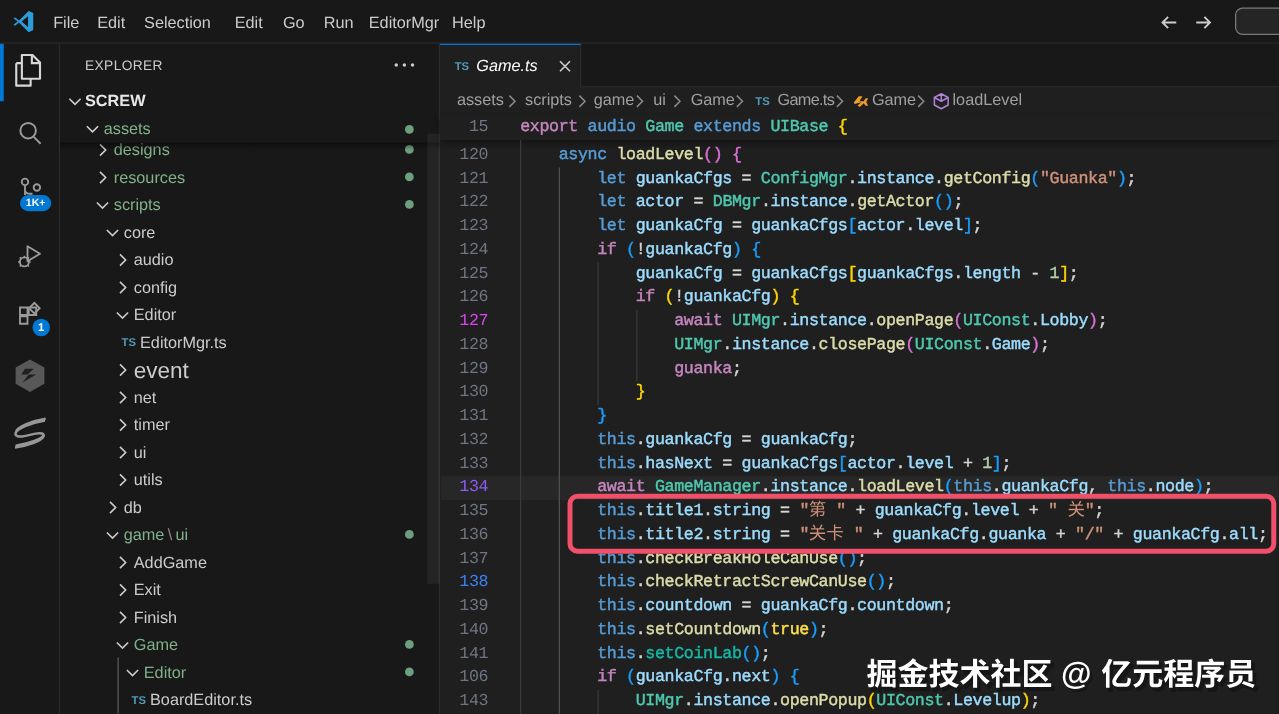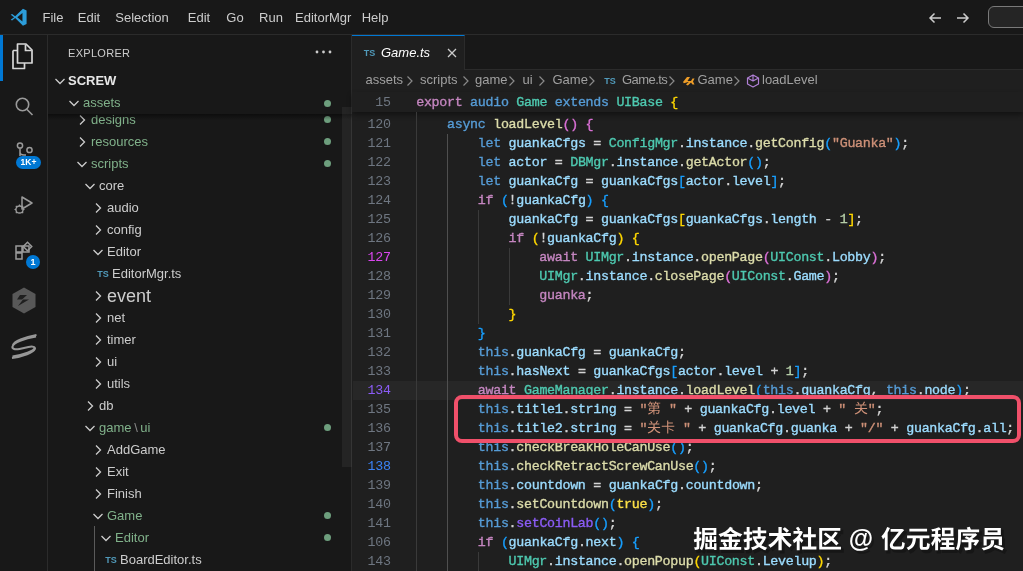--- a/index.html
+++ b/index.html
@@ -277,21 +277,21 @@
     </svg><span style="color:#ce9178">&nbsp;"</span><span>&nbsp;</span><span style="color:#d4d4d4">+</span><span>&nbsp;</span><span style="color:#9cdcfe">guankaCfg</span><span style="color:#d4d4d4">.</span><span style="color:#9cdcfe">guanka</span><span>&nbsp;</span><span style="color:#d4d4d4">+</span><span>&nbsp;</span><span style="color:#ce9178">"/"</span><span>&nbsp;</span><span style="color:#d4d4d4">+</span><span>&nbsp;</span><span style="color:#9cdcfe">guankaCfg</span><span style="color:#d4d4d4">.</span><span style="color:#9cdcfe">all</span><span style="color:#d4d4d4">;</span></div>
 <div class="ln" style="top:418.5px;color:#6e7681">136</div>
 <div class="cl" style="top:437.5px"><span>&nbsp;&nbsp;&nbsp;&nbsp;&nbsp;&nbsp;&nbsp;&nbsp;</span><span style="color:#569cd6">this</span><span style="color:#d4d4d4">.</span><span style="color:#dcdcaa">checkBreakHoleCanUse</span><span style="color:#179fff">()</span><span style="color:#d4d4d4">;</span></div>
 <div class="ln" style="top:437.5px;color:#6e7681">137</div>
 <div class="cl" style="top:456.5px"><span>&nbsp;&nbsp;&nbsp;&nbsp;&nbsp;&nbsp;&nbsp;&nbsp;</span><span style="color:#569cd6">this</span><span style="color:#d4d4d4">.</span><span style="color:#dcdcaa">checkRetractScrewCanUse</span><span style="color:#179fff">()</span><span style="color:#d4d4d4">;</span></div>
 <div class="ln" style="top:456.5px;color:#3b82f6">138</div>
 <div class="cl" style="top:475.5px"><span>&nbsp;&nbsp;&nbsp;&nbsp;&nbsp;&nbsp;&nbsp;&nbsp;</span><span style="color:#569cd6">this</span><span style="color:#d4d4d4">.</span><span style="color:#9cdcfe">countdown</span><span>&nbsp;</span><span style="color:#d4d4d4">=</span><span>&nbsp;</span><span style="color:#9cdcfe">guankaCfg</span><span style="color:#d4d4d4">.</span><span style="color:#9cdcfe">countdown</span><span style="color:#d4d4d4">;</span></div>
 <div class="ln" style="top:475.5px;color:#6e7681">139</div>
 <div class="cl" style="top:494.5px"><span>&nbsp;&nbsp;&nbsp;&nbsp;&nbsp;&nbsp;&nbsp;&nbsp;</span><span style="color:#569cd6">this</span><span style="color:#d4d4d4">.</span><span style="color:#dcdcaa">setCountdown</span><span style="color:#179fff">(</span><span style="color:#fde047">true</span><span style="color:#179fff">)</span><span style="color:#d4d4d4">;</span></div>
 <div class="ln" style="top:494.5px;color:#6e7681">140</div>
-<div class="cl" style="top:513.5px"><span>&nbsp;&nbsp;&nbsp;&nbsp;&nbsp;&nbsp;&nbsp;&nbsp;</span><span style="color:#569cd6">this</span><span style="color:#d4d4d4">.</span><span style="color:#8b5cf6">setCoinLab</span><span style="color:#179fff">()</span><span style="color:#d4d4d4">;</span></div>
+<div class="cl" style="top:513.5px"><span>&nbsp;&nbsp;&nbsp;&nbsp;&nbsp;&nbsp;&nbsp;&nbsp;</span><span style="color:#569cd6">this</span><span style="color:#d4d4d4">.</span><span style="color:#14b8a6">setCoinLab</span><span style="color:#179fff">()</span><span style="color:#d4d4d4">;</span></div>
 <div class="ln" style="top:513.5px;color:#6e7681">141</div>
 <div class="cl" style="top:532.5px"><span>&nbsp;&nbsp;&nbsp;&nbsp;&nbsp;&nbsp;&nbsp;&nbsp;</span><span style="color:#c586c0">if</span><span>&nbsp;</span><span style="color:#179fff">(</span><span style="color:#9cdcfe">guankaCfg</span><span style="color:#d4d4d4">.</span><span style="color:#9cdcfe">next</span><span style="color:#179fff">)</span><span>&nbsp;</span><span style="color:#179fff">{</span></div>
 <div class="ln" style="top:532.5px;color:#6e7681">106</div>
 <div class="cl" style="top:551.5px"><span>&nbsp;&nbsp;&nbsp;&nbsp;&nbsp;&nbsp;&nbsp;&nbsp;&nbsp;&nbsp;&nbsp;&nbsp;</span><span style="color:#4ec9b0">UIMgr</span><span style="color:#d4d4d4">.</span><span style="color:#9cdcfe">instance</span><span style="color:#d4d4d4">.</span><span style="color:#dcdcaa">openPopup</span><span style="color:#ffd700">(</span><span style="color:#4ec9b0">UIConst</span><span style="color:#d4d4d4">.</span><span style="color:#9cdcfe">Levelup</span><span style="color:#ffd700">)</span><span style="color:#d4d4d4">;</span></div>
 <div class="ln" style="top:551.5px;color:#6e7681">143</div>
 
 <div class="abs" style="left:454px;top:394.5px;width:567px;height:48.5px;border:4.5px solid #f0506a;border-radius:8px"></div>
 
 <svg width="1023" height="571" style="position:absolute;left:0;top:0;pointer-events:none">
     <g opacity="0.55">

